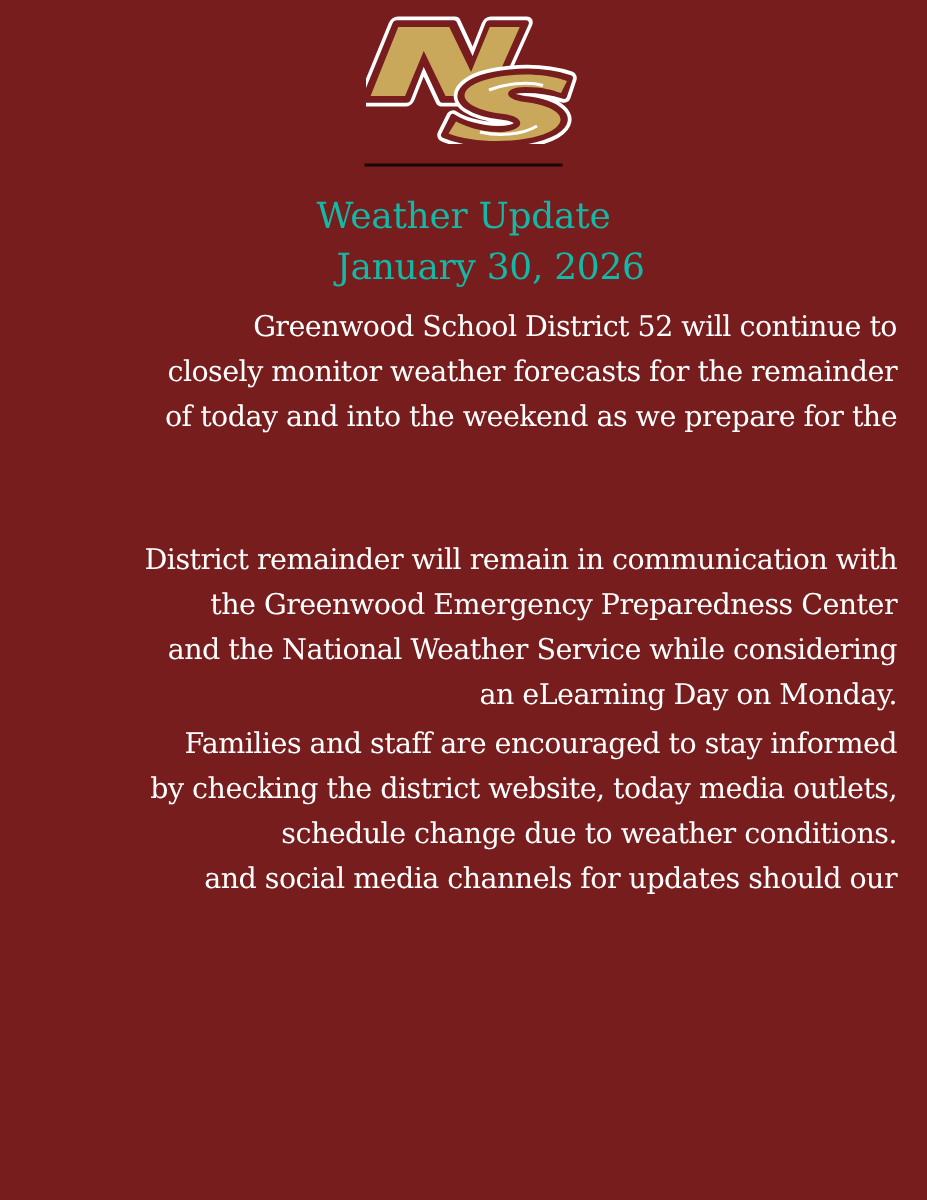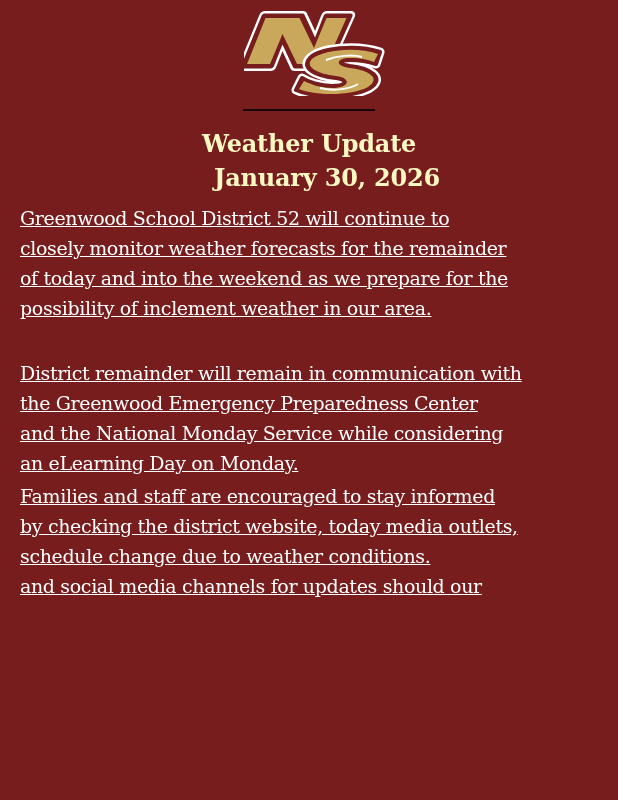--- a/index.html
+++ b/index.html
@@ -11,32 +11,31 @@
   }
   .logo {
     position: absolute; left: 244px; top: 8px; width: 144px; height: 88px;
   }
   .divider {
     position: absolute; left: 243px; top: 109px; width: 132px; height: 2px;
     background: #1a0606;
   }
   .heading {
     position: absolute; left: 0; width: 618px; text-align: center;
-    color: #fef9c3; font-weight: bold; font-size: 24px; line-height: 32px;
+    color: #14b8a6; font-weight: normal; font-size: 24px; line-height: 32px;
     font-family: "DejaVu Serif", serif;
     letter-spacing: -0.2px;
   }
   .title { top: 128px; }
   .date { top: 162px; padding-left: 18px; }
   .para {
-    position: absolute; left: 20px; width: 578px; text-align: left;
+    position: absolute; left: 20px; width: 578px; text-align: right;
     color: #FFFFFF; font-size: 19px; line-height: 30px;
     font-family: "DejaVu Serif", serif;
     letter-spacing: -0.35px;
-    text-decoration: underline;
   }
   .para span { display: block; white-space: nowrap; }
   .p1 { top: 203px; }
   .p2 { top: 358px; }
   .p3 { top: 481px; }
 </style>
 </head>
 <body>
 
 <div class="logo">
@@ -60,27 +59,26 @@
 
 <div class="divider"></div>
 
 <div class="heading title">Weather Update</div>
 <div class="heading date">January 30, 2026</div>
 
 <div class="para p1">
   <span>Greenwood School District 52 will continue to</span>
   <span>closely monitor weather forecasts for the remainder</span>
   <span>of today and into the weekend as we prepare for the</span>
-  <span>possibility of inclement weather in our area.</span>
 </div>
 
 <div class="para p2">
   <span>District remainder will remain in communication with</span>
   <span>the Greenwood Emergency Preparedness Center</span>
-  <span>and the National Monday Service while considering</span>
+  <span>and the National Weather Service while considering</span>
   <span>an eLearning Day on Monday.</span>
 </div>
 
 <div class="para p3">
   <span>Families and staff are encouraged to stay informed</span>
   <span>by checking the district website, today media outlets,</span>
   <span>schedule change due to weather conditions.</span>
   <span>and social media channels for updates should our</span>
 </div>
 

